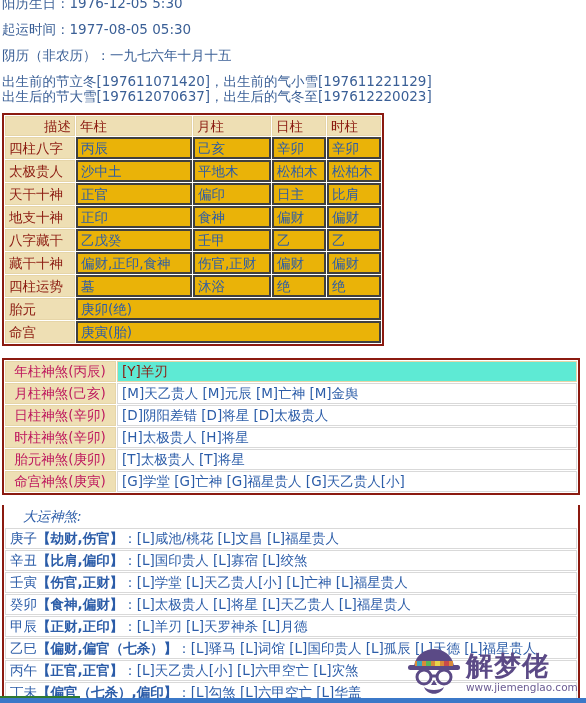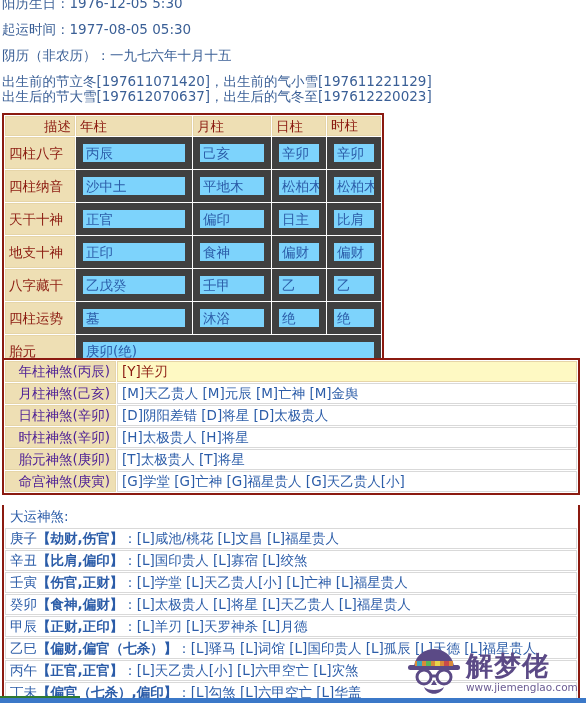--- a/index.html
+++ b/index.html
@@ -33,43 +33,43 @@
     border-collapse:separate;
     border-spacing:1px;
     border:2px solid #8b1a10;
     background:#ffffff;
     table-layout:fixed;
   }
   .tbl1 td{
     font-size:13.5px;
     line-height:16px;
     padding:1px 3px;
-    border:7px solid #404040;
-    background:#7dd3fc;
+    border:2px solid #404040;
+    background:#eab308;
     color:#2b5ca8;
     white-space:nowrap;
     overflow:hidden;
   }
   .tbl1 td.lab{
     background:#eedfb4;
     color:#8b1a10;
     text-align:left;
     border:1px solid #e6d5a8;
     width:62px;
   }
   .tbl1 tr.head td{
     background:#eedfb4;
     color:#8b1a10;
     border:1px solid #e6d5a8;
   }
   .tbl1 tr.head td.lab{text-align:right;}
   .c-year{width:108px;}
   .c-mon{width:70px;}
   .c-day{width:46px;margin-top:28px;}
-  .c-hour{width:46px;font-family:Liberation Serif, serif;}
+  .c-hour{width:46px;}
 
   
   .tbl2{
     position:absolute;
     left:2px;
     top:358px;
     width:578px;
     border-collapse:separate;
     border-spacing:1px;
     border:2px solid #8b1a10;
@@ -82,27 +82,27 @@
     padding:1px 4px;
     border:1px solid #d9d9d9;
     background:#ffffff;
     color:#2b5ca8;
     white-space:nowrap;
     overflow:hidden;
   }
   .tbl2 td.lab{
     width:100px;
     background:#eedfb4;
-    color:#4c1d95;
-    text-align:right;
+    color:#be185d;
+    text-align:center;
     border:1px solid #e6d5a8;
     padding-right:5px;
   }
   .tbl2 tr.hl td.val{
-    background:#fef9c3;
+    background:#5eead4;
     color:#8b1a10;
     border:1px solid #e6d5a8;
   }
 
   
   .dy{
     position:absolute;
     left:2px;
     top:505px;
     width:578px;
@@ -116,21 +116,21 @@
   .dy td{
     font-size:13.5px;
     line-height:17px;
     padding:1px 4px;
     border:1px solid #d9d9d9;
     background:#ffffff;
     color:#2b5ca8;
     white-space:nowrap;
     overflow:hidden;
   }
-  .dy td.title{border:1px solid #ffffff;padding-left:4px;}
+  .dy td.title{border:1px solid #ffffff;padding-left:17px;font-style:italic;}
   .dy b{font-weight:bold;}
 
   
   .wm{
     position:absolute;
     right:4px;
     bottom:4px;
     width:176px;height:54px;
     display:flex;align-items:center;
     pointer-events:none;
@@ -180,21 +180,21 @@
     </tr>
 
     <tr>
       <td class="lab">四柱八字</td>
       <td>丙辰</td>
       <td>己亥</td>
       <td>辛卯</td>
       <td>辛卯</td>
     </tr>
     <tr>
-      <td class="lab">四柱纳音</td>
+      <td class="lab">太极贵人</td>
       <td>沙中土</td>
       <td>平地木</td>
       <td>松柏木</td>
       <td>松柏木</td>
     </tr>
     <tr>
       <td class="lab">天干十神</td>
       <td>正官</td>
       <td>偏印</td>
       <td>日主</td>
@@ -206,20 +206,27 @@
       <td>食神</td>
       <td>偏财</td>
       <td>偏财</td>
     </tr>
     <tr>
       <td class="lab">八字藏干</td>
       <td>乙戊癸</td>
       <td>壬甲</td>
       <td>乙</td>
       <td>乙</td>
+    </tr>
+    <tr>
+      <td class="lab">藏干十神</td>
+      <td>偏财,正印,食神</td>
+      <td>伤官,正财</td>
+      <td>偏财</td>
+      <td>偏财</td>
     </tr>
     <tr>
       <td class="lab">四柱运势</td>
       <td>墓</td>
       <td>沐浴</td>
       <td>绝</td>
       <td>绝</td>
     </tr>
 
     <tr>

